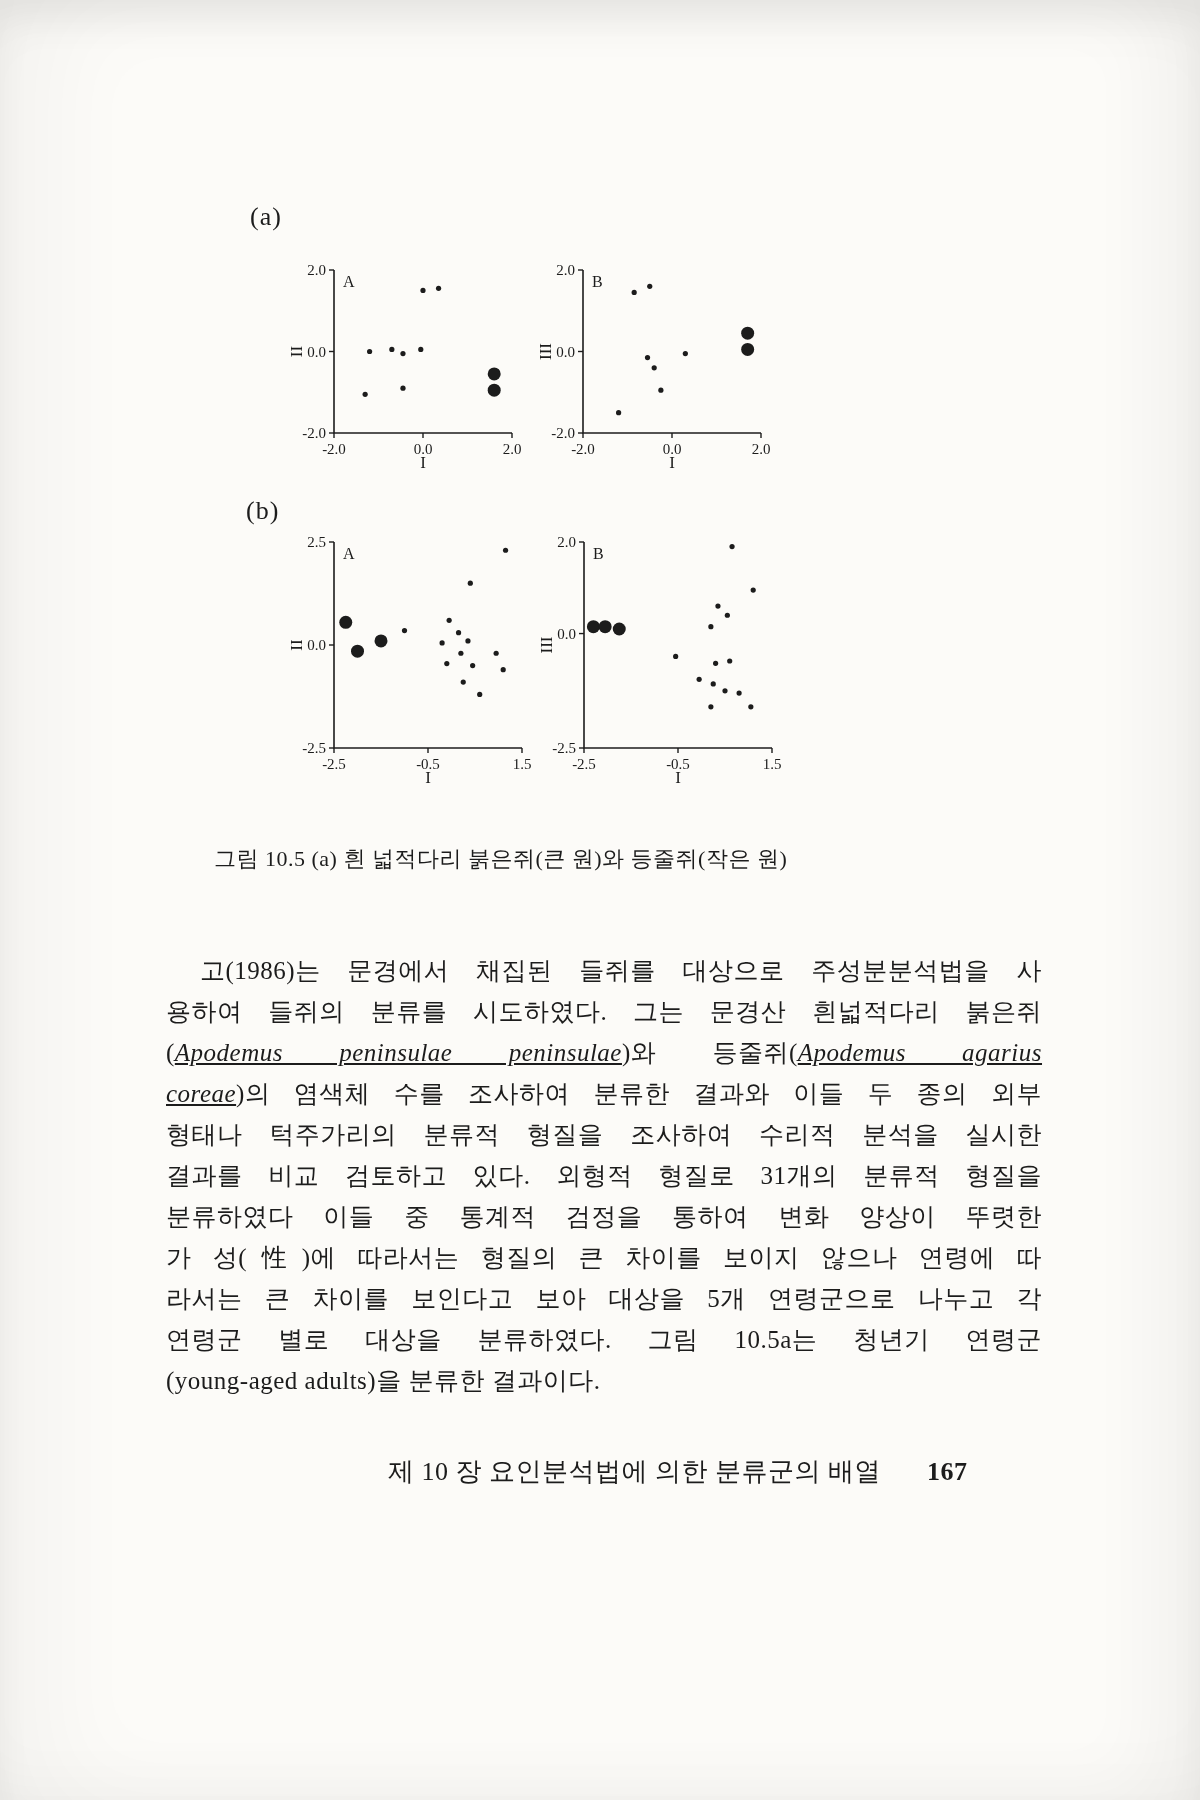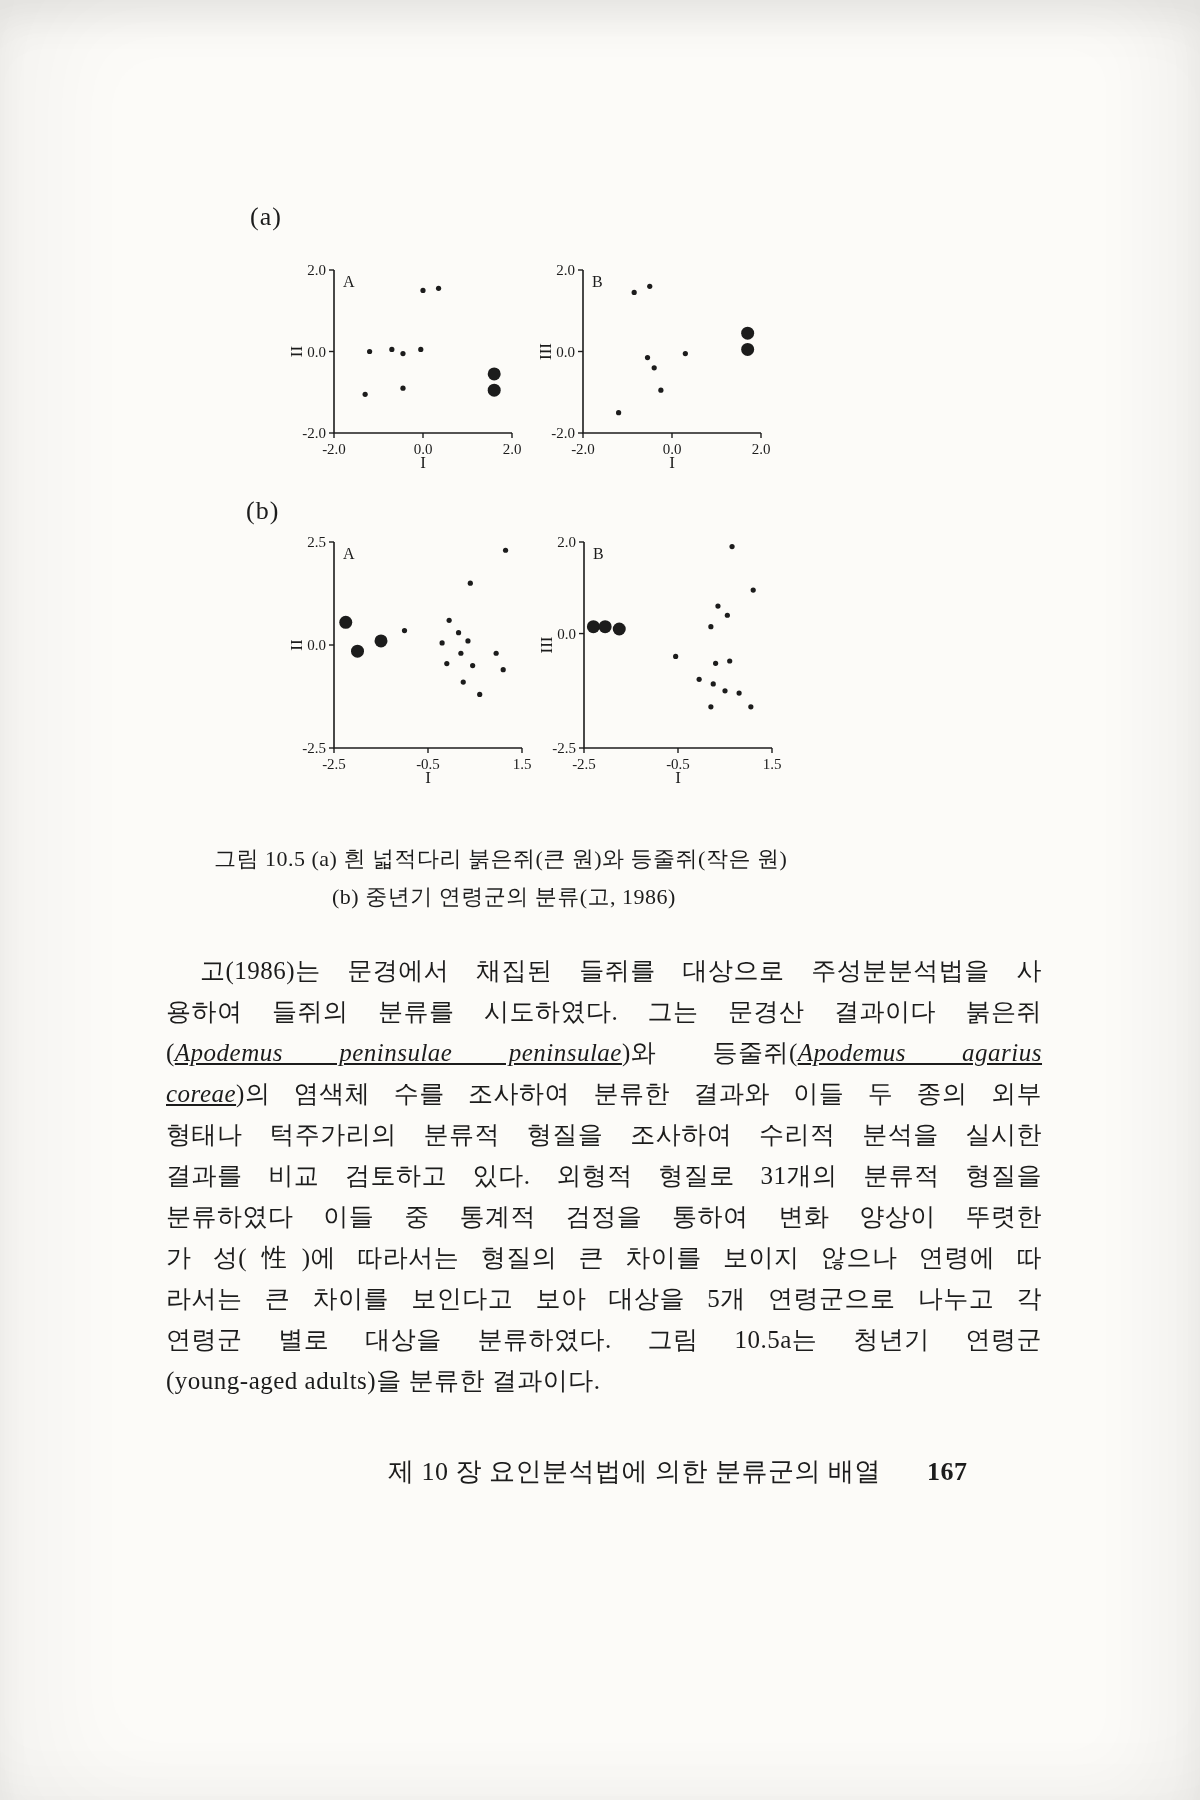--- a/index.html
+++ b/index.html
@@ -158,26 +158,25 @@
       <circle cx="201.1" cy="165.06666666666666" r="2.6" fill="#1c1c1c"></circle>
       <circle cx="172.9" cy="178.8" r="2.6" fill="#1c1c1c"></circle>
       <circle cx="212.85" cy="178.8" r="2.6" fill="#1c1c1c"></circle>
       <circle cx="55.400000000000006" cy="98.6888888888889" r="6.5" fill="#1c1c1c"></circle>
       <circle cx="67.15" cy="98.6888888888889" r="6.5" fill="#1c1c1c"></circle>
       <circle cx="81.25" cy="100.97777777777777" r="6.5" fill="#1c1c1c"></circle>
     </svg>
 
   <div class="abs caption" style="left:214px;top:840px">
     <div>그림 10.5  (a) 흰 넓적다리 붉은쥐(큰 원)와 등줄쥐(작은 원)</div>
-    <div class="cap-indent">(b) 중년기 연령군의 분류(고, 1986)</div>
   </div>
 
   <div class="abs body-text" id="body-text" style="left:166px;top:950px">
       <div class="body-line"><span>고(1986)는 문경에서 채집된 들쥐를 대상으로 주성분분석법을 사</span></div>
-      <div class="body-line"><span>용하여 들쥐의 분류를 시도하였다. 그는 문경산 결과이다 붉은쥐</span></div>
+      <div class="body-line"><span>용하여 들쥐의 분류를 시도하였다. 그는 문경산 흰넓적다리 붉은쥐</span></div>
       <div class="body-line"><span>(</span><span class="it">Apodemus peninsulae peninsulae</span><span>)와  등줄쥐(</span><span class="it">Apodemus agarius</span></div>
       <div class="body-line"><span class="it">coreae</span><span>)의 염색체 수를 조사하여 분류한 결과와 이들 두 종의 외부</span></div>
       <div class="body-line"><span>형태나 턱주가리의 분류적 형질을 조사하여 수리적 분석을 실시한</span></div>
       <div class="body-line"><span>결과를 비교 검토하고 있다. 외형적 형질로 31개의 분류적 형질을</span></div>
       <div class="body-line"><span>분류하였다 이들 중 통계적 검정을 통하여 변화 양상이 뚜렷한</span></div>
       <div class="body-line"><span>가 성(性)에 따라서는 형질의 큰 차이를 보이지 않으나 연령에 따</span></div>
       <div class="body-line"><span>라서는 큰 차이를 보인다고 보아 대상을 5개 연령군으로 나누고 각</span></div>
       <div class="body-line"><span>연령군 별로 대상을 분류하였다. 그림 10.5a는 청년기 연령군</span></div>
       <div class="body-line"><span>(young-aged adults)을 분류한 결과이다.</span></div>
     </div>

